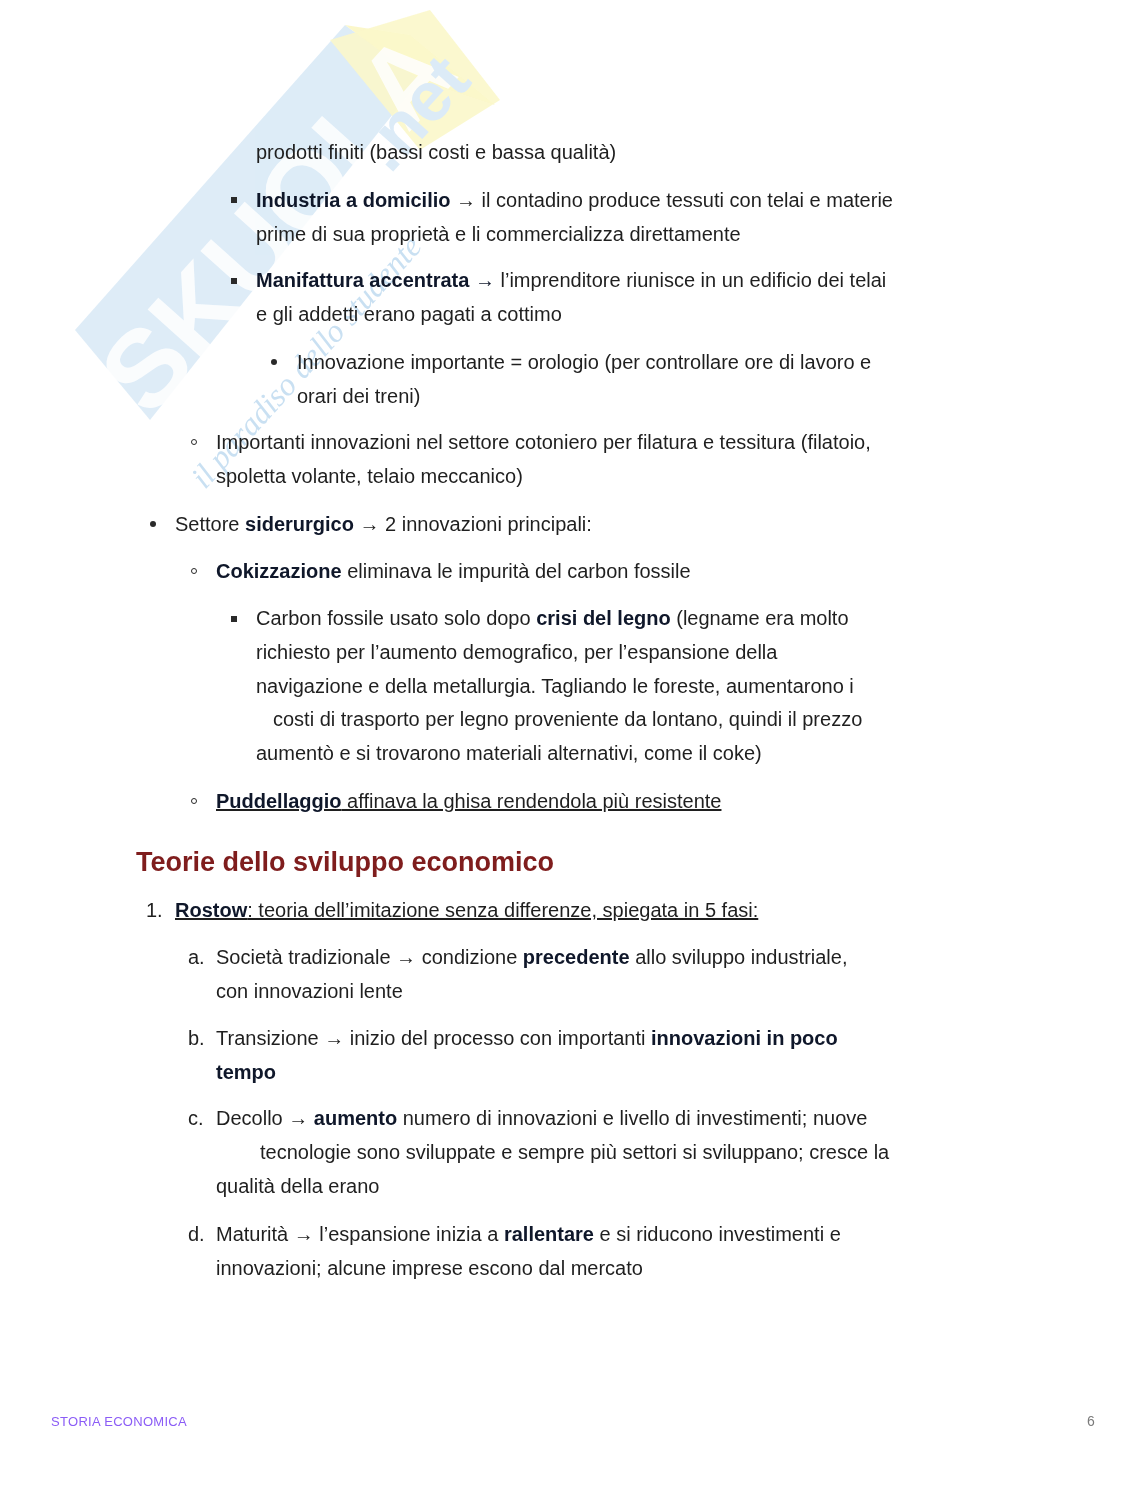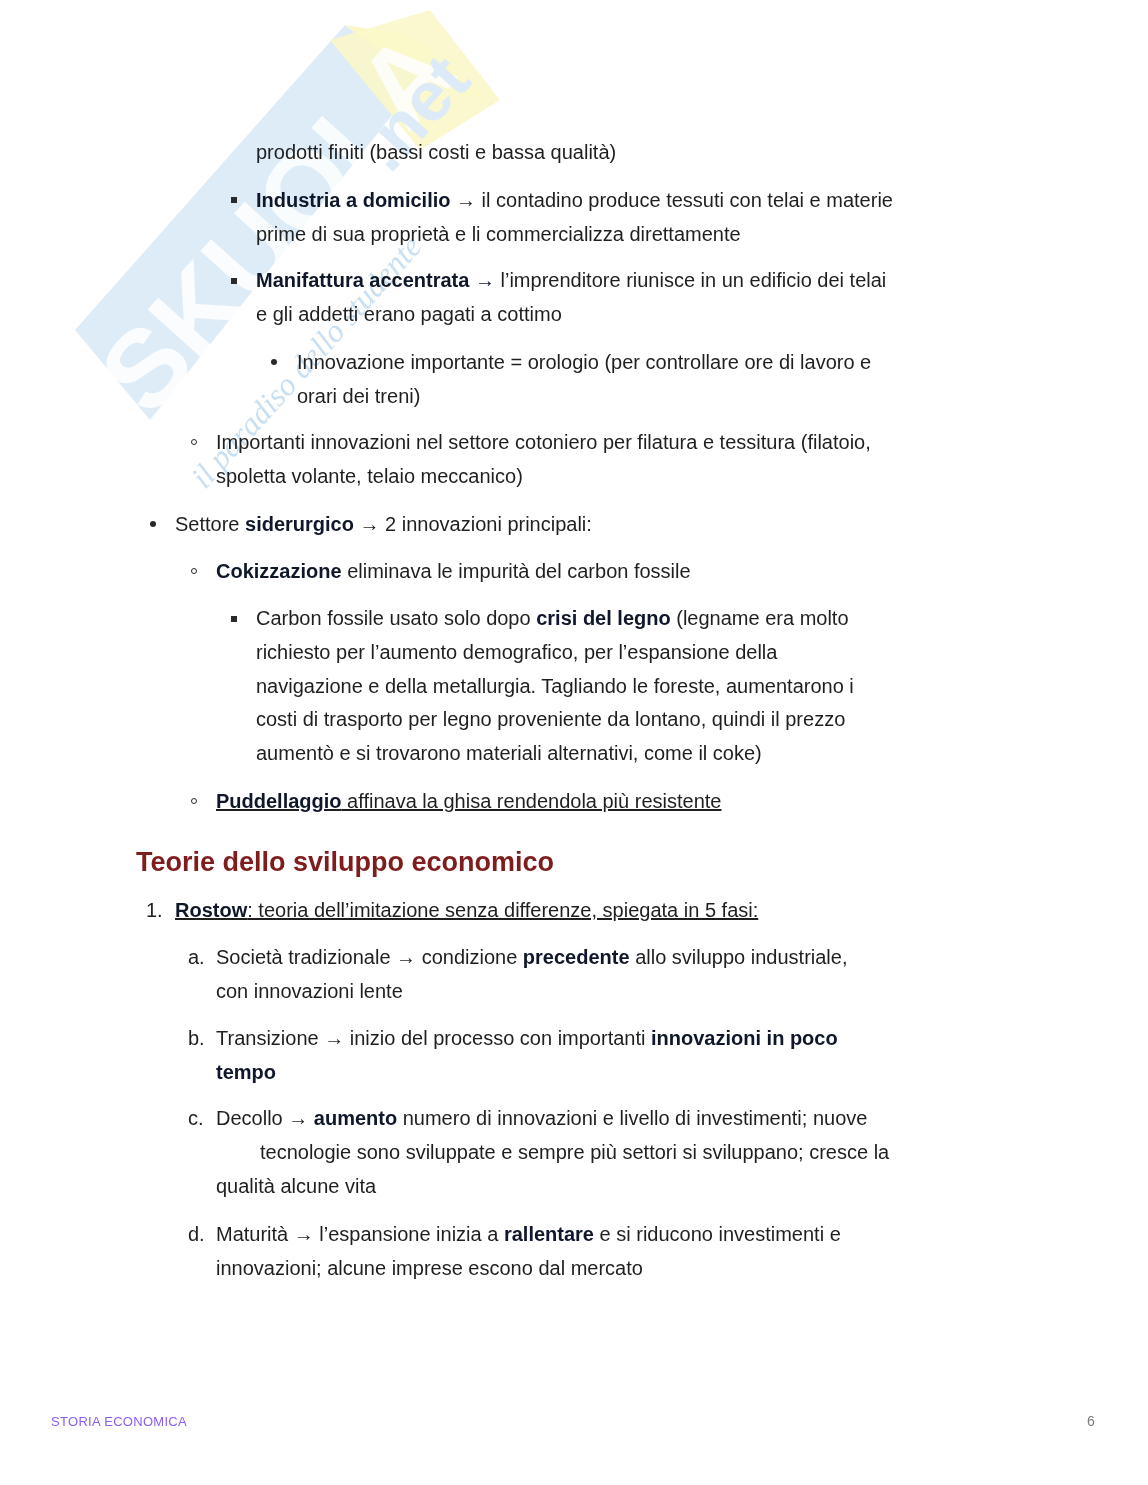--- a/index.html
+++ b/index.html
@@ -68,21 +68,21 @@
   <div class="line" style="left:216px; top:554px;">
     <span class="b">Cokizzazione</span><span> eliminava le impurità del carbon fossile</span>
   </div>
 
   <div class="sq" style="left:231px; top:616px;"></div>
   <div class="line" style="left:256px; top:601px;">
     <span>Carbon fossile usato solo dopo </span><span class="b">crisi del legno</span><span> (legname era molto</span>
   </div>
   <div class="line" style="left:256px; top:635px;">richiesto per l’aumento demografico, per l’espansione della</div>
   <div class="line" style="left:256px; top:669px;">navigazione e della metallurgia. Tagliando le foreste, aumentarono i</div>
-  <div class="line" style="left:256px; top:702px;text-align:center;">costi di trasporto per legno proveniente da lontano, quindi il prezzo</div>
+  <div class="line" style="left:273px; top:702px;text-align:center;">costi di trasporto per legno proveniente da lontano, quindi il prezzo</div>
   <div class="line" style="left:256px; top:736px;">aumentò e si trovarono materiali alternativi, come il coke)</div>
 
   <div class="circ" style="left:191px; top:798px;"></div>
   <div class="line" style="left:216px; top:784px;text-decoration:underline;">
     <span class="b">Puddellaggio</span><span> affinava la ghisa rendendola più resistente</span>
   </div>
 
   <div class="h2">Teorie dello sviluppo economico</div>
 
   <div class="marker" style="left:146px; top:893px;">1.</div>
@@ -100,21 +100,21 @@
   <div class="line" style="left:216px; top:1021px;">
     <span>Transizione → inizio del processo con importanti </span><span class="b">innovazioni in poco</span>
   </div>
   <div class="line b" style="left:216px; top:1055px;">tempo</div>
 
   <div class="marker" style="left:188px; top:1101px;">c.</div>
   <div class="line" style="left:216px; top:1101px;">
     <span>Decollo → </span><span class="b">aumento</span><span> numero di innovazioni e livello di investimenti; nuove</span>
   </div>
   <div class="line" style="left:216px; top:1135px;margin-left:44px;">tecnologie sono sviluppate e sempre più settori si sviluppano; cresce la</div>
-  <div class="line" style="left:216px; top:1169px;">qualità alcune vita</div>
+  <div class="line" style="left:216px; top:1169px;">qualità della erano</div>
 
   <div class="marker" style="left:188px; top:1217px;">d.</div>
   <div class="line" style="left:216px; top:1217px;">
     <span>Maturità → l’espansione inizia a </span><span class="b">rallentare</span><span> e si riducono investimenti e</span>
   </div>
   <div class="line" style="left:216px; top:1251px;">innovazioni; alcune imprese escono dal mercato</div>
 
   <div class="footer-left">STORIA ECONOMICA</div>
   <div class="footer-right">6</div>
 </div>

